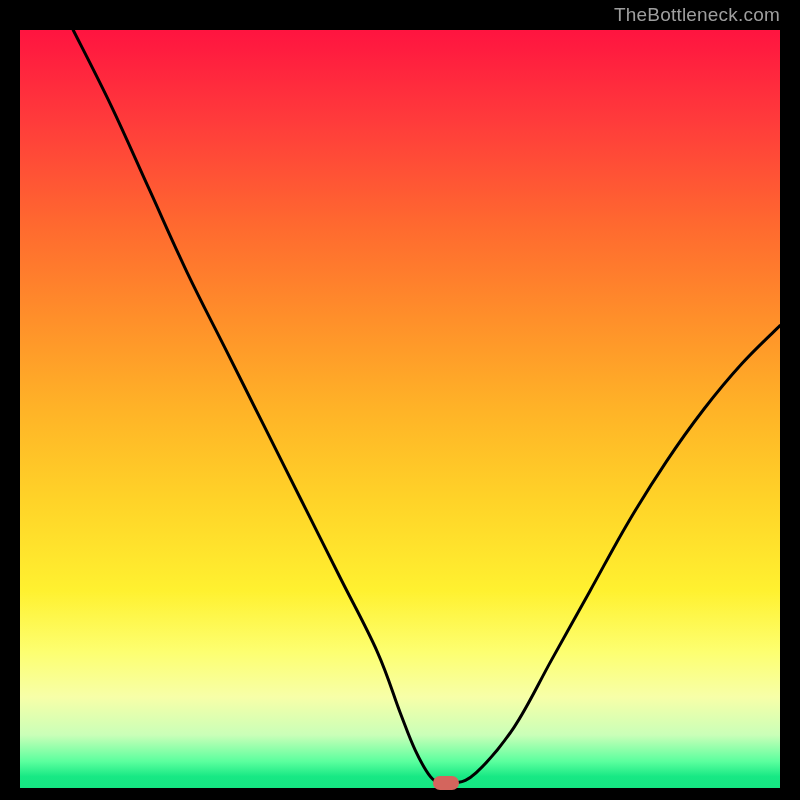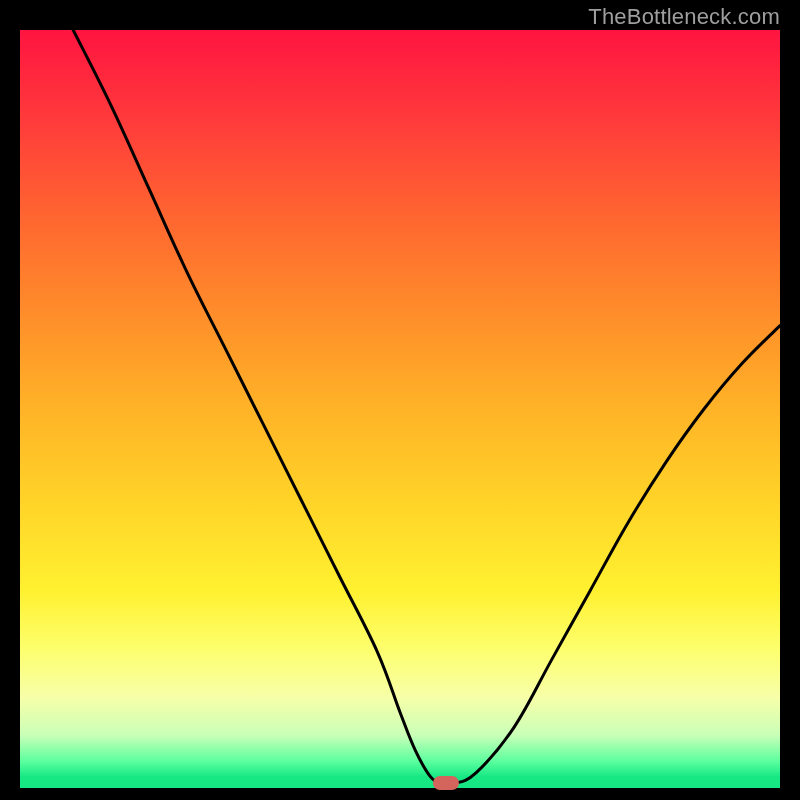--- a/index.html
+++ b/index.html
@@ -54,21 +54,21 @@
     border-radius: 10px;
     background: #d4655d;
     transform: translate(-50%, -50%);
   }
   .watermark {
     position: absolute;
     top: 4px;
     right: 20px;
     color: #9e9e9e;
     font-family: Arial, sans-serif;
-    font-size: 22px;
+    font-size: 19px;
     letter-spacing: 0.2px;
   }
 </style>
 </head>
 <body>
 
 <div class="frame">
   <div class="plot"></div>
 
   <svg class="curve-svg" viewBox="0 0 760 758" preserveAspectRatio="none">

